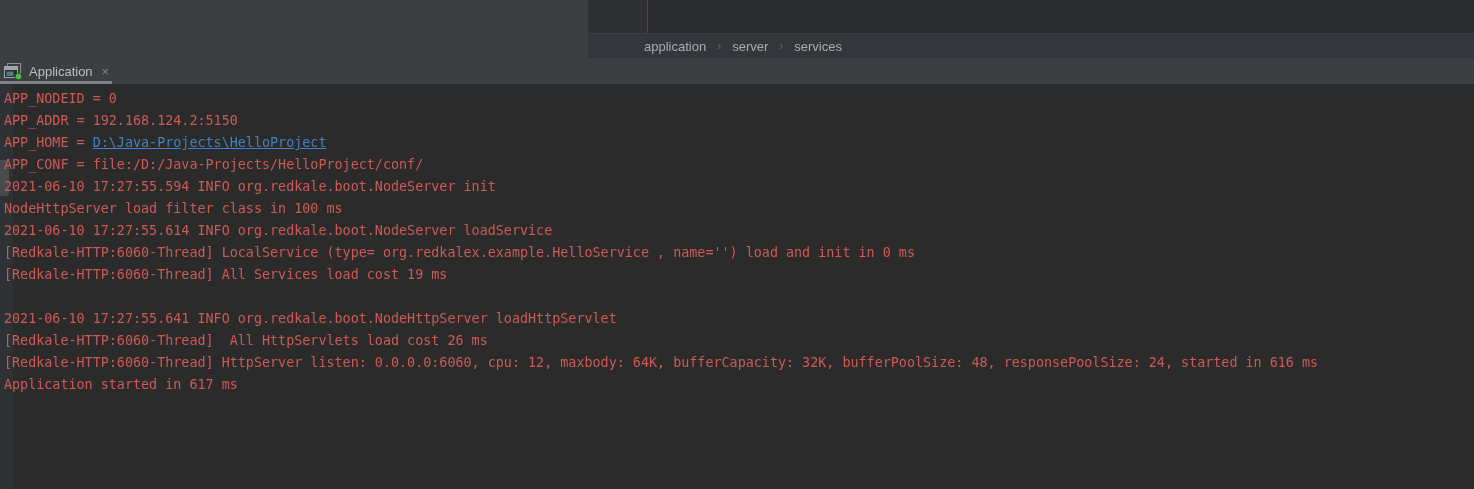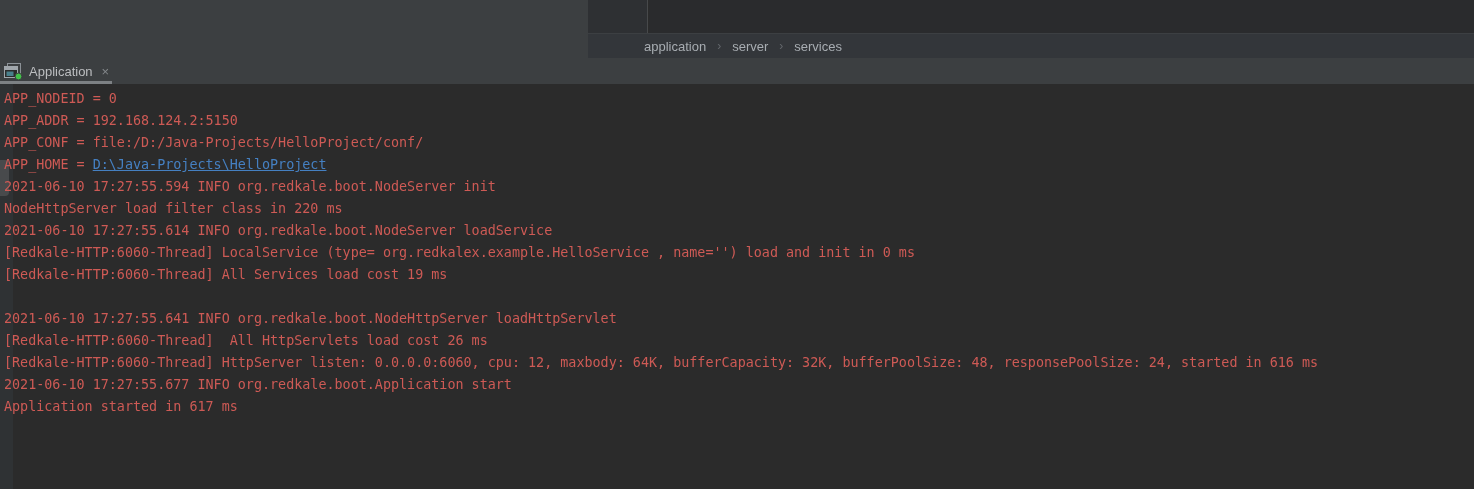--- a/index.html
+++ b/index.html
@@ -73,29 +73,28 @@
     <div class="tab-underline"></div>
   </div>
 
   <div class="console">
     <div class="console-gutter">
       <div class="scroll-thumb"></div>
     </div>
     <div class="console-lines" id="console-lines">
         <div class="console-line">APP_NODEID = 0</div>
         <div class="console-line">APP_ADDR = 192.168.124.2:5150</div>
+        <div class="console-line"><span>APP_HOME = </span><span class="console-link">D:\Java-Projects\HelloProject</span></div>
         <div class="console-line">APP_CONF = file:/D:/Java-Projects/HelloProject/conf/</div>
-        <div class="console-line"><span>APP_HOME = </span><span class="console-link">D:\Java-Projects\HelloProject</span></div>
         <div class="console-line">2021-06-10 17:27:55.594 INFO org.redkale.boot.NodeServer init</div>
-        <div class="console-line">NodeHttpServer load filter class in 220 ms</div>
+        <div class="console-line">NodeHttpServer load filter class in 100 ms</div>
         <div class="console-line">2021-06-10 17:27:55.614 INFO org.redkale.boot.NodeServer loadService</div>
         <div class="console-line">[Redkale-HTTP:6060-Thread] LocalService (type= org.redkalex.example.HelloService , name='') load and init in 0 ms</div>
         <div class="console-line">[Redkale-HTTP:6060-Thread] All Services load cost 19 ms</div>
         <div class="console-line"></div>
         <div class="console-line">2021-06-10 17:27:55.641 INFO org.redkale.boot.NodeHttpServer loadHttpServlet</div>
         <div class="console-line">[Redkale-HTTP:6060-Thread]  All HttpServlets load cost 26 ms</div>
         <div class="console-line">[Redkale-HTTP:6060-Thread] HttpServer listen: 0.0.0.0:6060, cpu: 12, maxbody: 64K, bufferCapacity: 32K, bufferPoolSize: 48, responsePoolSize: 24, started in 616 ms</div>
-        <div class="console-line">2021-06-10 17:27:55.677 INFO org.redkale.boot.Application start</div>
         <div class="console-line">Application started in 617 ms</div>
       </div>
   </div>
 
 </div>
 
 </body></html>

